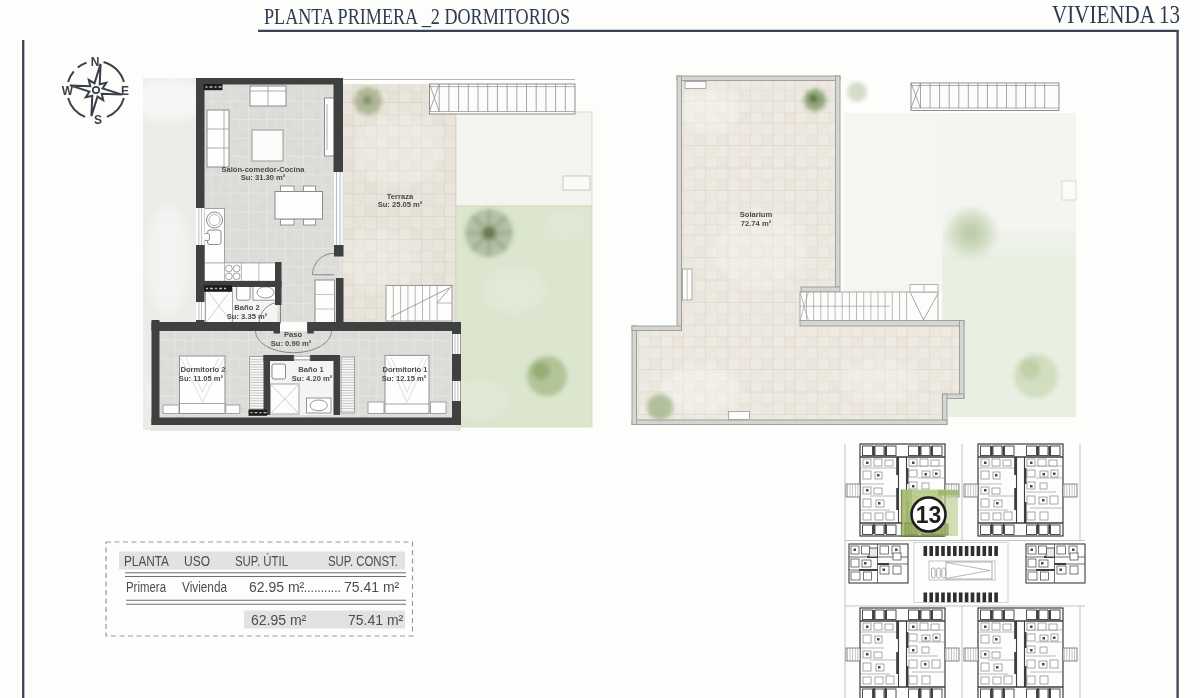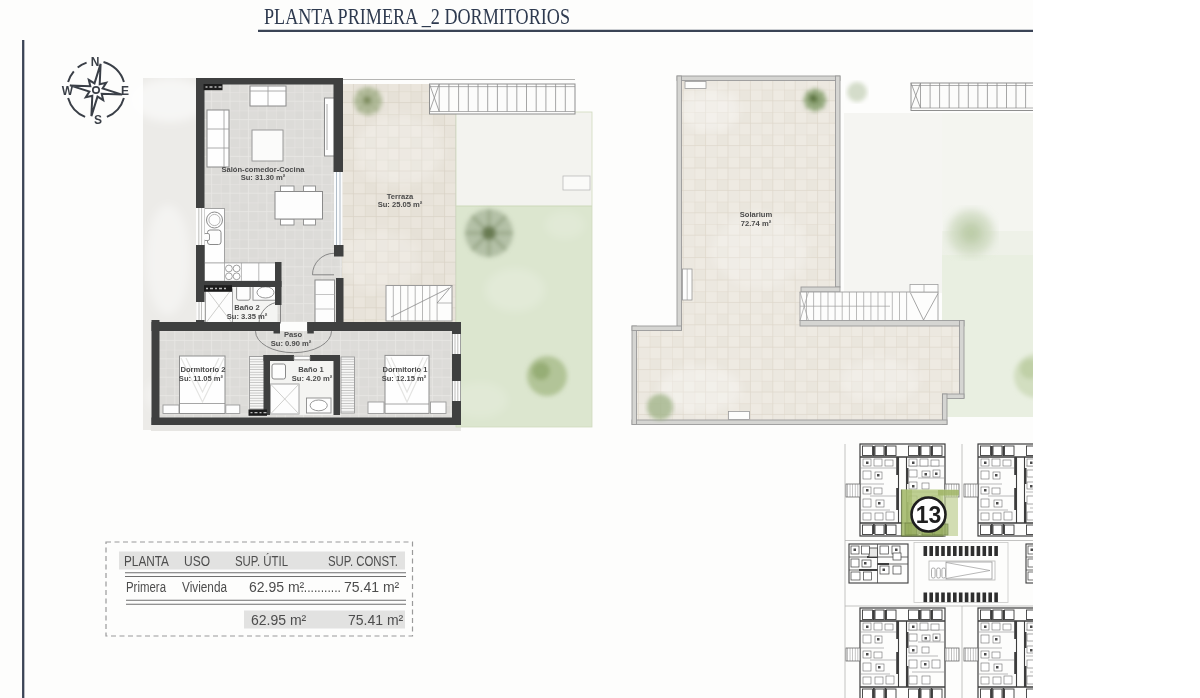--- a/index.html
+++ b/index.html
@@ -1,16 +1,16 @@
 <!DOCTYPE html>
 <html><head>
 <meta charset="utf-8">
 <style>
 html,body{margin:0;padding:0;background:#fff;}
-#page{position:relative;width:1033px;height:698px;overflow:hidden;background:#e5e5e5;font-family:"Liberation Sans",sans-serif;}
+#page{position:relative;width:1200px;height:698px;overflow:hidden;background:#e5e5e5;font-family:"Liberation Sans",sans-serif;}
 svg{display:block;}
 </style>
 </head>
 <body>
 <div id="page">
 <svg width="1200" height="698" viewBox="0 0 1200 698" xmlns="http://www.w3.org/2000/svg">
 <defs>
 <pattern id="tileG" width="18.4" height="18.4" patternUnits="userSpaceOnUse">
   <rect width="18.4" height="18.4" fill="#dddcd9"></rect>
   <rect width="9.2" height="9.2" fill="#dbdad7"></rect>

